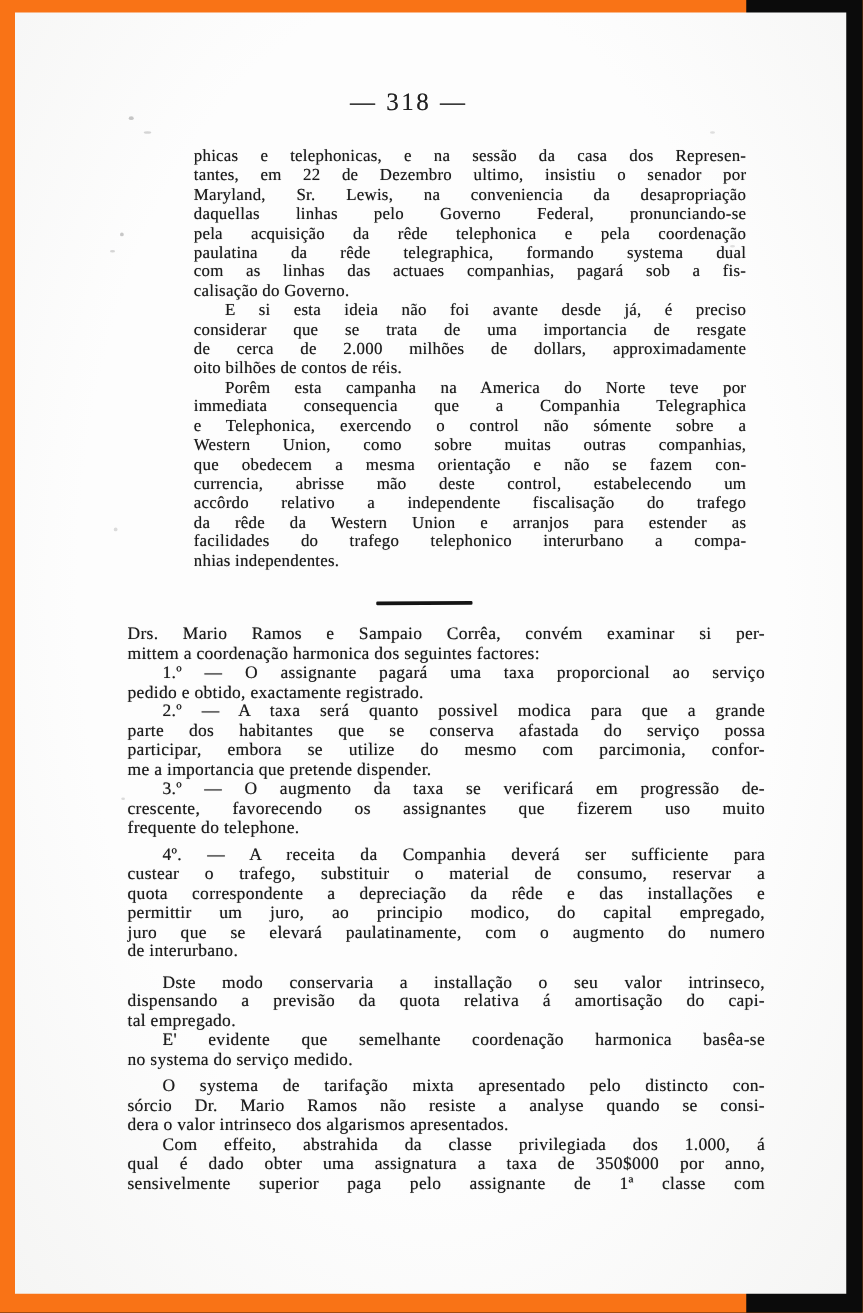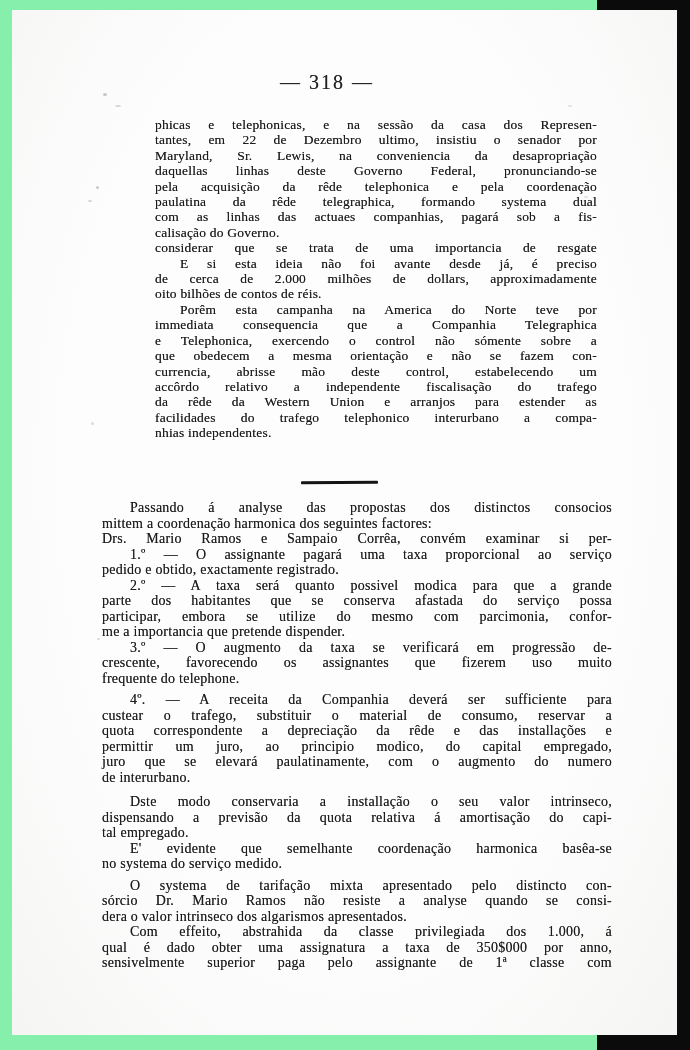--- a/index.html
+++ b/index.html
@@ -8,21 +8,21 @@
     width: 690px;
     height: 1050px;
     background: #0b0b0b;
     overflow: hidden;
     font-family: "Liberation Serif", "DejaVu Serif", serif;
   }
   .scan-bg {
     position: absolute;
     left: 0; top: 0;
     width: 597px; height: 1050px;
-    background: #86efac;
+    background: #f97316;
   }
   .page {
     position: absolute;
     left: 12px; top: 10px;
     width: 665px; height: 1025px;
     background: radial-gradient(ellipse at 50% 45%, #fdfdfd 60%, #f5f5f4 100%);
     color: #1c1c1c;
   }
   .page-number {
     position: absolute;
@@ -102,52 +102,52 @@
     <span class="speck s5"></span>
     <span class="speck s6"></span>
     <span class="speck s7"></span>
     <span class="speck s8"></span>
 
     <div class="text-block quote-block">
       <p class="para">
         <span class="ln">phicas e telephonicas, e na sessão da casa dos Represen-</span>
         <span class="ln">tantes, em 22 de Dezembro ultimo, insistiu o senador por</span>
         <span class="ln">Maryland, Sr. Lewis, na conveniencia da desapropriação</span>
-        <span class="ln">daquellas linhas deste Governo Federal, pronunciando-se</span>
+        <span class="ln">daquellas linhas pelo Governo Federal, pronunciando-se</span>
         <span class="ln">pela acquisição da rêde telephonica e pela coordenação</span>
         <span class="ln">paulatina da rêde telegraphica, formando systema dual</span>
         <span class="ln">com as linhas das actuaes companhias, pagará sob a fis-</span>
         <span class="ln end">calisação do Governo.</span>
       </p>
       <p class="para">
+        <span class="ln ind">E si esta ideia não foi avante desde já, é preciso</span>
         <span class="ln">considerar que se trata de uma importancia de resgate</span>
-        <span class="ln ind">E si esta ideia não foi avante desde já, é preciso</span>
         <span class="ln">de cerca de 2.000 milhões de dollars, approximadamente</span>
         <span class="ln end">oito bilhões de contos de réis.</span>
       </p>
       <p class="para">
         <span class="ln ind">Porêm esta campanha na America do Norte teve por</span>
         <span class="ln">immediata consequencia que a Companhia Telegraphica</span>
         <span class="ln">e Telephonica, exercendo o control não sómente sobre a</span>
+        <span class="ln">Western Union, como sobre muitas outras companhias,</span>
         <span class="ln">que obedecem a mesma orientação e não se fazem con-</span>
         <span class="ln">currencia, abrisse mão deste control, estabelecendo um</span>
         <span class="ln">accôrdo relativo a independente fiscalisação do trafego</span>
         <span class="ln">da rêde da Western Union e arranjos para estender as</span>
         <span class="ln">facilidades do trafego telephonico interurbano a compa-</span>
         <span class="ln end">nhias independentes.</span>
       </p>
     </div>
 
     <div class="section-divider"></div>
 
     <div class="text-block main-block">
       <p class="para">
-        <span class="ln ind">Passando á analyse das propostas dos distinctos consocios</span>
+        <span class="ln">Drs. Mario Ramos e Sampaio Corrêa, convém examinar si per-</span>
         <span class="ln end">mittem a coordenação harmonica dos seguintes factores:</span>
-        <span class="ln">Drs. Mario Ramos e Sampaio Corrêa, convém examinar si per-</span>
       </p>
       <p class="para">
         <span class="ln ind">1.º — O assignante pagará uma taxa proporcional ao serviço</span>
         <span class="ln end">pedido e obtido, exactamente registrado.</span>
       </p>
       <p class="para">
         <span class="ln ind">2.º — A taxa será quanto possivel modica para que a grande</span>
         <span class="ln">parte dos habitantes que se conserva afastada do serviço possa</span>
         <span class="ln">participar, embora se utilize do mesmo com parcimonia, confor-</span>
         <span class="ln end">me a importancia que pretende dispender.</span>

